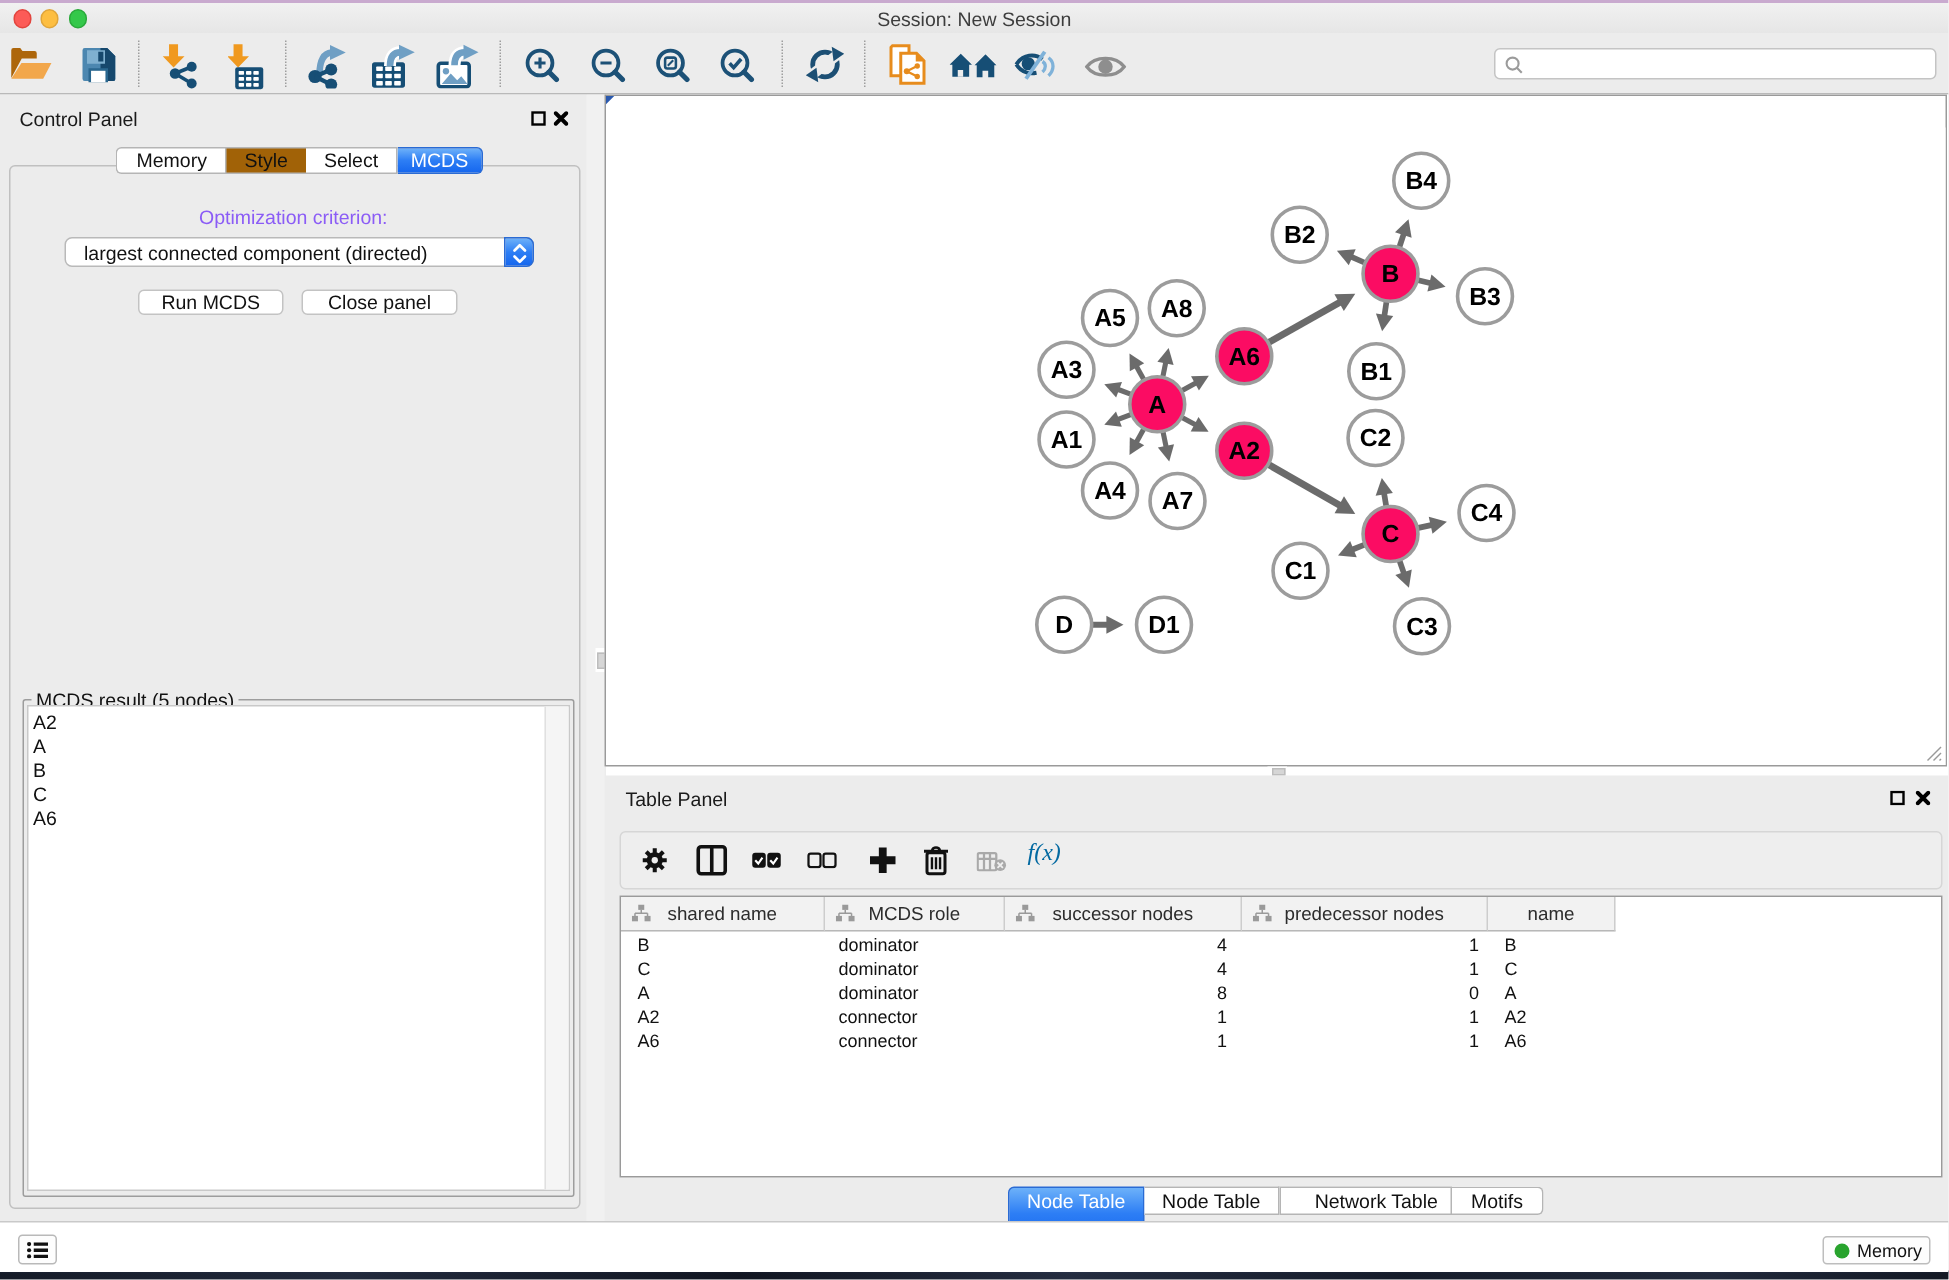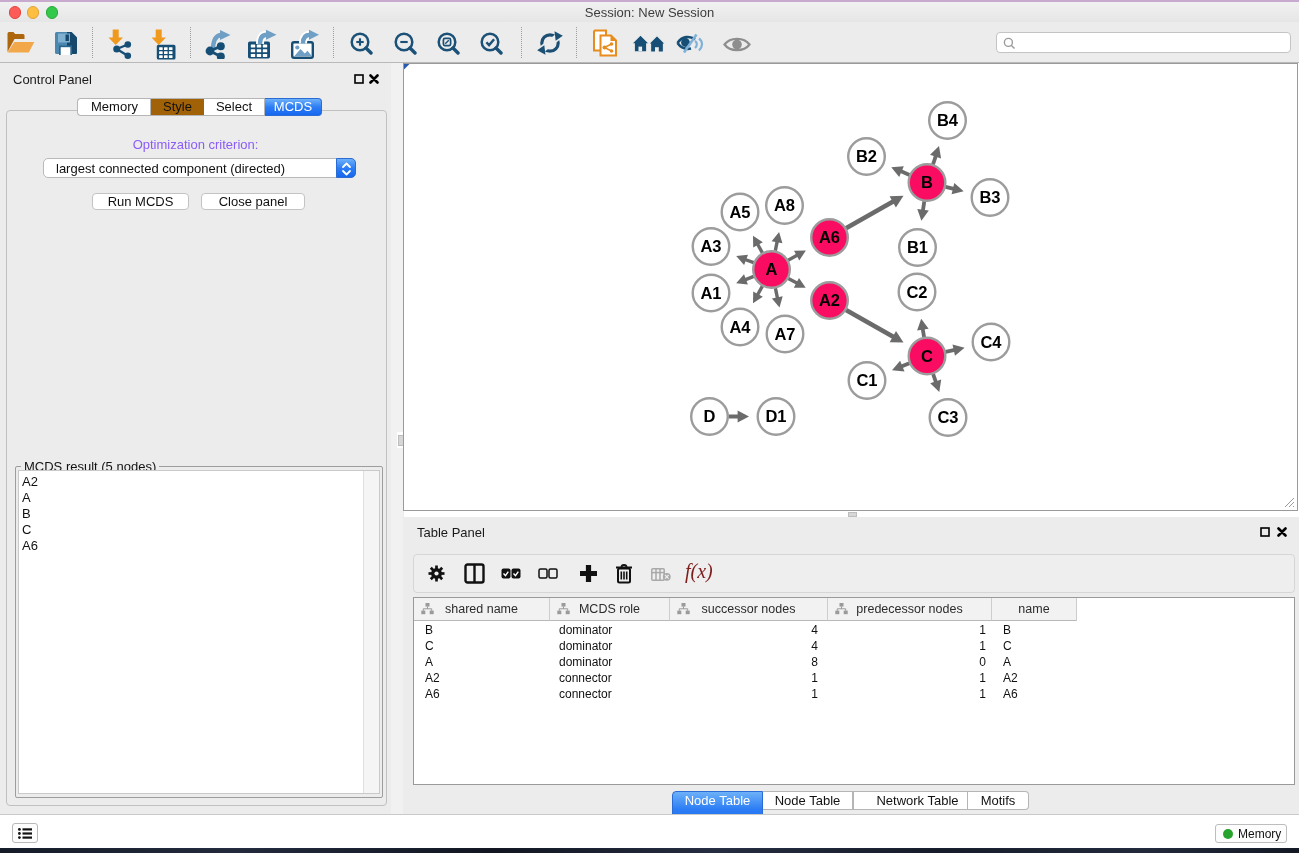--- a/index.html
+++ b/index.html
@@ -408,21 +408,21 @@
 
     <svg class="abs" style="left:236.5px;top:13px;" width="20" height="13" viewBox="0 0 20 13">
       <rect x="0.8" y="0.8" width="12.4" height="11.4" rx="1" fill="none" stroke="#a9a9a9" stroke-width="1.5"></rect>
       <line x1="0.8" y1="4.6" x2="13.2" y2="4.6" stroke="#a9a9a9" stroke-width="1.5"></line>
       <line x1="5" y1="0.8" x2="5" y2="12.2" stroke="#a9a9a9" stroke-width="1.5"></line>
       <line x1="9" y1="0.8" x2="9" y2="12.2" stroke="#a9a9a9" stroke-width="1.5"></line>
       <circle cx="15.8" cy="8.8" r="3.9" fill="#a9a9a9"></circle>
       <path d="M14,7 l3.6,3.6 M17.6,7 l-3.6,3.6" stroke="#eeeeee" stroke-width="1.2"></path>
     </svg>
 
-    <div class="abs" style="left:271px;top:5px;font-family:'Liberation Serif',serif;font-style:italic;font-size:20px;color:#7f1d1d;">f(x)</div>
+    <div class="abs" style="left:271px;top:5px;font-family:'Liberation Serif',serif;font-style:italic;font-size:16px;color:#0369a1;">f(x)</div>
   </div>
 
   <div class="abs" style="left:9px;top:80px;width:880px;height:186px;background:#fff;border:1px solid #9a9a9a;">
 <div class="abs" style="left:0;top:0;width:663px;height:23px;">
 <div class="abs" style="left:0px;top:0;width:135px;height:22px;background:#f2f2f2;border-right:1px solid #cdcdcd;border-bottom:1px solid #b8b8b8;">
           <svg class="abs" style="left:7px;top:5px;" width="13" height="12" viewBox="0 0 13 12">
             <g fill="#9a9a9a">
               <rect x="4.5" y="0" width="4" height="3.6"></rect>
               <rect x="0.3" y="7.6" width="4" height="3.6"></rect>
               <rect x="8.7" y="7.6" width="4" height="3.6"></rect>

